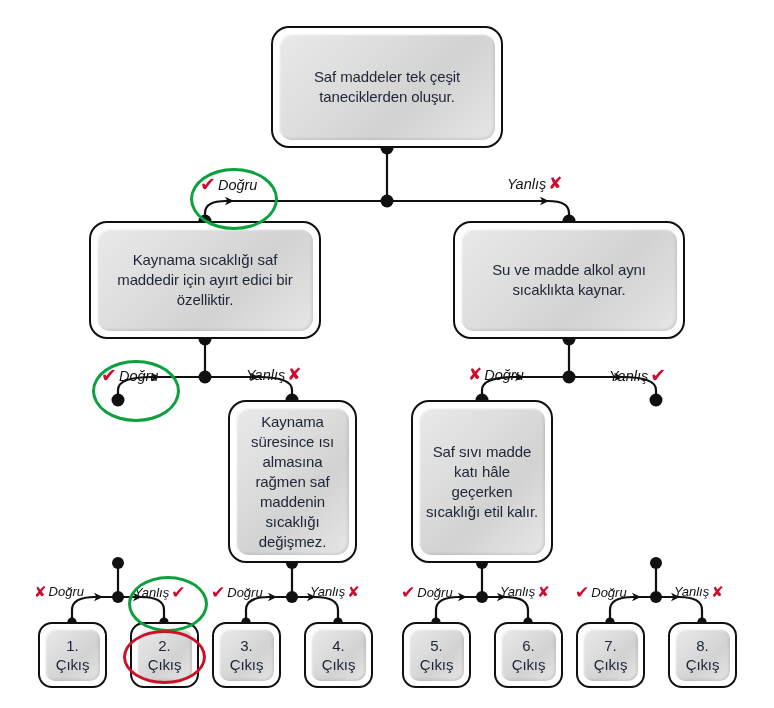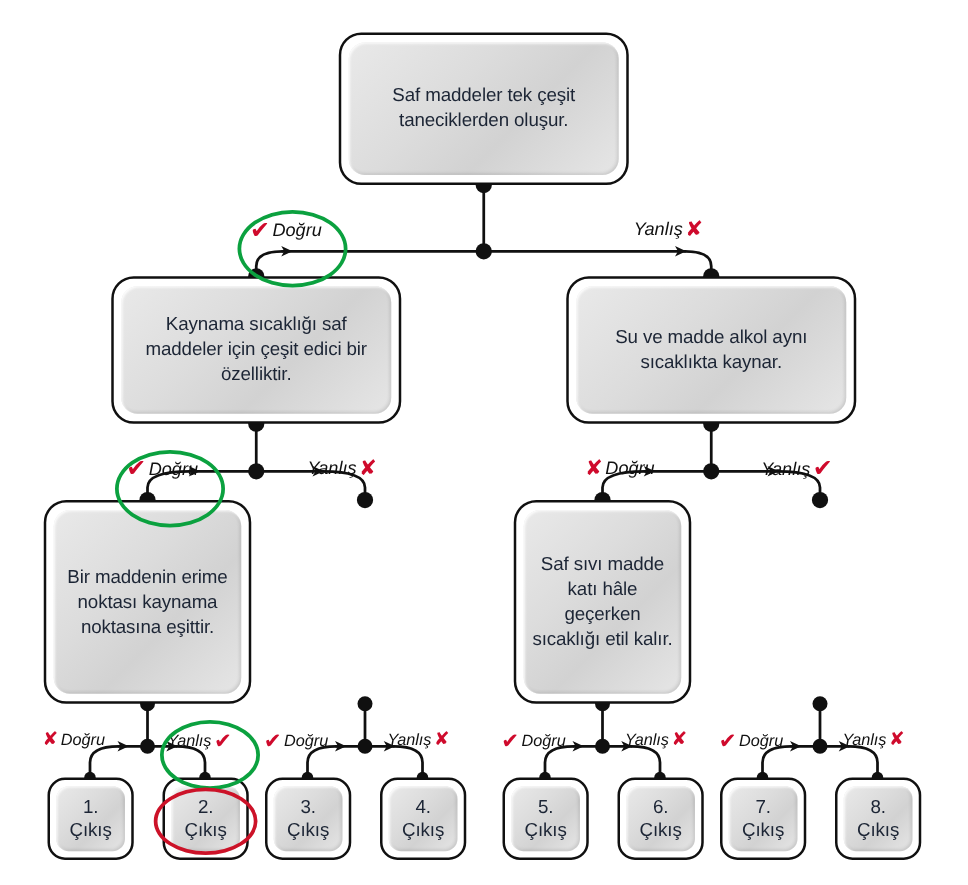--- a/index.html
+++ b/index.html
@@ -143,36 +143,36 @@
   </svg>
 
   <div class="node" style="left:271px;top:26px;width:232px;height:122px;">
     <div class="inner">
       <span class="txt">Saf maddeler tek çeşit taneciklerden oluşur.</span>
     </div>
   </div>
 
   <div class="node" style="left:89px;top:221px;width:232px;height:118px;">
     <div class="inner">
-      <span class="txt">Kaynama sıcaklığı saf maddeler için çeşit edici bir özelliktir.</span>
+      <span class="txt">Kaynama sıcaklığı saf maddedir için ayırt edici bir özelliktir.</span>
     </div>
   </div>
 
   <div class="node" style="left:453px;top:221px;width:232px;height:118px;">
     <div class="inner">
       <span class="txt">Su ve madde alkol aynı sıcaklıkta kaynar.</span>
     </div>
   </div>
 
-  <div class="node" style="left:35px;top:400px;width:166px;height:163px;">
-    <div class="inner">
-      <span class="txt">Bir maddenin erime noktası kaynama noktasına eşittir.</span>
-    </div>
-  </div>
-
+
+  <div class="node" style="left:228px;top:400px;width:129px;height:163px;">
+    <div class="inner">
+      <span class="txt">Kaynama süresince ısı almasına rağmen saf maddenin sıcaklığı değişmez.</span>
+    </div>
+  </div>
 
   <div class="node" style="left:411px;top:400px;width:142px;height:163px;">
     <div class="inner">
       <span class="txt">Saf sıvı madde katı hâle geçerken sıcaklığı etil kalır.</span>
     </div>
   </div>
 
 
   <div class="node small" style="left:38px;top:622px;width:69px;height:66px;">
     <div class="inner">

